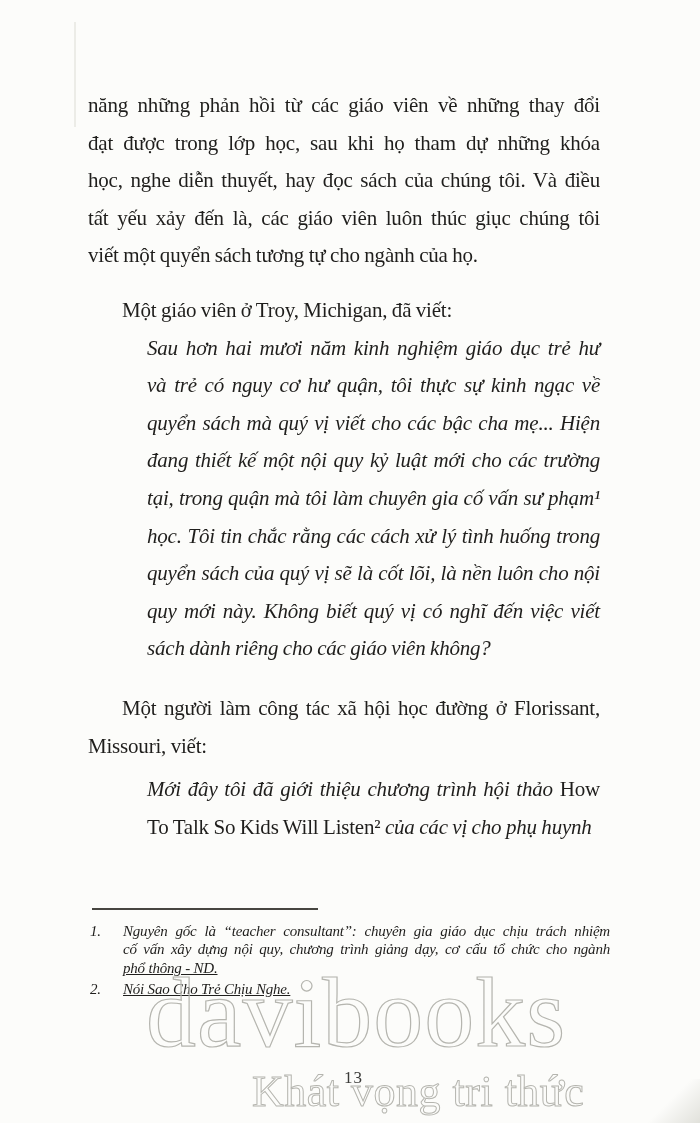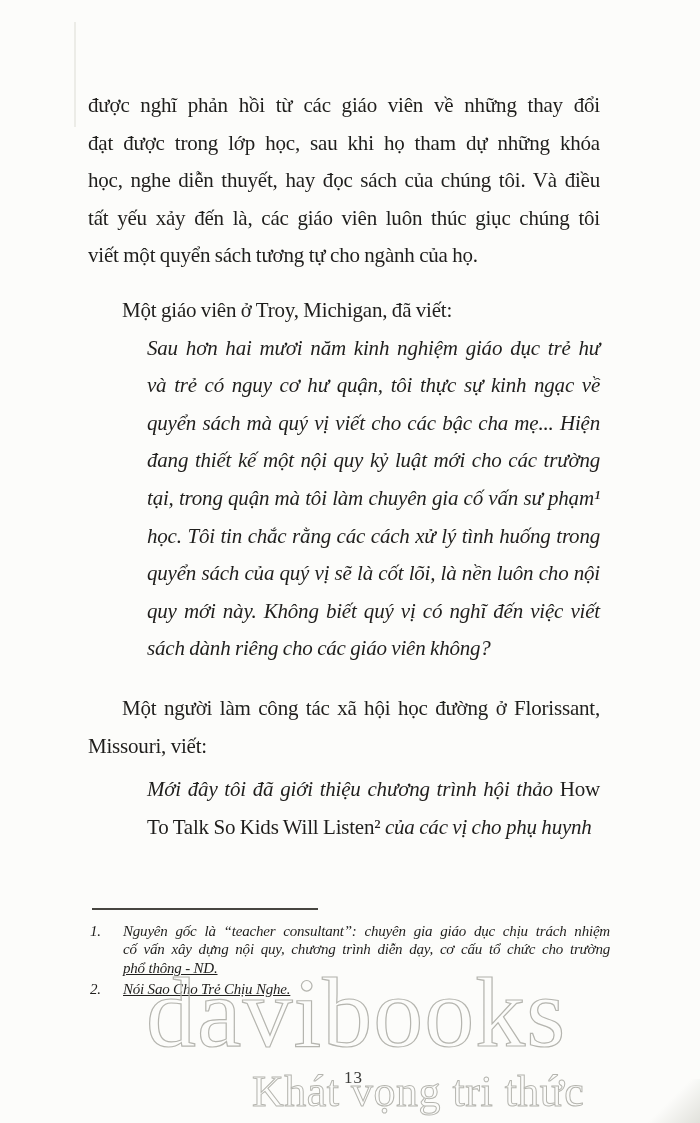--- a/index.html
+++ b/index.html
@@ -105,21 +105,21 @@
 </style>
 </head>
 <body>
 
 <div class="page">
 
   <div class="edge-line"></div>
 
   <div class="text-block">
     <div class="para">
-        <div class="line">được nghĩ phản hồi từ các giáo viên về những thay đổi</div>
+        <div class="line">năng những phản hồi từ các giáo viên về những thay đổi</div>
         <div class="line">đạt được trong lớp học, sau khi họ tham dự những khóa</div>
         <div class="line">học, nghe diễn thuyết, hay đọc sách của chúng tôi. Và điều</div>
         <div class="line">tất yếu xảy đến là, các giáo viên luôn thúc giục chúng tôi</div>
         <div class="line last">viết một quyển sách tương tự cho ngành của họ.</div>
       </div>
 
     <div class="speaker1 speaker-single">Một giáo viên ở Troy, Michigan, đã viết:</div>
 
     <div class="bq bq1">
         <div class="line">Sau hơn hai mươi năm kinh nghiệm giáo dục trẻ hư</div>
@@ -143,21 +143,21 @@
         <div class="line last"><span class="roman">To Talk So Kids Will Listen² </span><span>của các vị cho phụ huynh</span></div>
       </div>
   </div>
 
   <div class="footnotes">
     <div class="fn-rule"></div>
     <div class="fn-row">
       <div class="fn-num">1.</div>
       <div class="fn-lines">
           <div class="line">Nguyên gốc là “teacher consultant”: chuyên gia giáo dục chịu trách nhiệm</div>
-          <div class="line">cố vấn xây dựng nội quy, chương trình diễn dạy, cơ cấu tổ chức cho trường</div>
+          <div class="line">cố vấn xây dựng nội quy, chương trình giảng dạy, cơ cấu tổ chức cho ngành</div>
           <div class="line last">phổ thông - ND.</div>
         </div>
     </div>
     <div class="fn-row">
       <div class="fn-num">2.</div>
       <div class="fn-lines">
           <div class="line last">Nói Sao Cho Trẻ Chịu Nghe.</div>
         </div>
     </div>
   </div>

